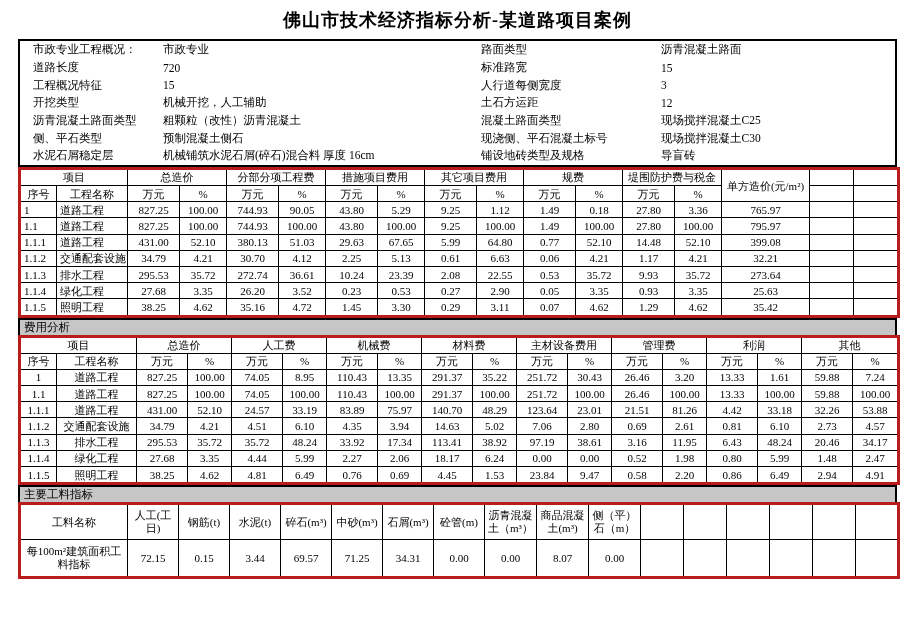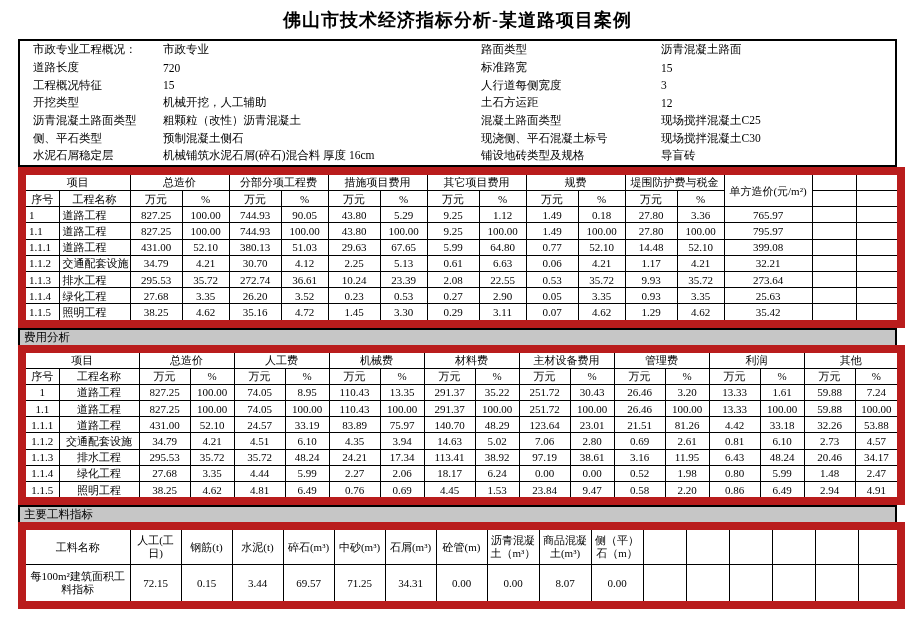--- a/index.html
+++ b/index.html
@@ -26,21 +26,21 @@
   .ov-box{border:2px solid #000;border-top:2px solid #000;background:#fff;}
   .ov-row{
     display:grid;grid-template-columns:130px 318px 180px 1fr;
     font-size:11.5px;height:17.7px;align-items:center;padding-left:13px;
   }
   .ov-row span{white-space:nowrap;overflow:hidden;}
   
   table{
     border-collapse:collapse;table-layout:fixed;width:879px;
     font-size:11px;background:#fff;
-    border:8px solid #b91c1c;
+    border:3px solid #b91c1c;
   }
   th,td{
     border:1px solid #000;
     height:15.2px;line-height:12px;
     text-align:center;vertical-align:middle;
     padding:0 1px;font-weight:normal;
     overflow:hidden;white-space:nowrap;
   }
   
   .t-cost td:nth-child(1){text-align:left;padding-left:3px;}
@@ -433,21 +433,21 @@
             <td>2.73</td>
             <td>4.57</td>
           </tr>
           <tr>
             <td>1.1.3</td>
             <td>排水工程</td>
             <td>295.53</td>
             <td>35.72</td>
             <td>35.72</td>
             <td>48.24</td>
-            <td>24.21</td>
+            <td>33.92</td>
             <td>17.34</td>
             <td>113.41</td>
             <td>38.92</td>
             <td>97.19</td>
             <td>38.61</td>
             <td>3.16</td>
             <td>11.95</td>
             <td>6.43</td>
             <td>48.24</td>
             <td>20.46</td>

